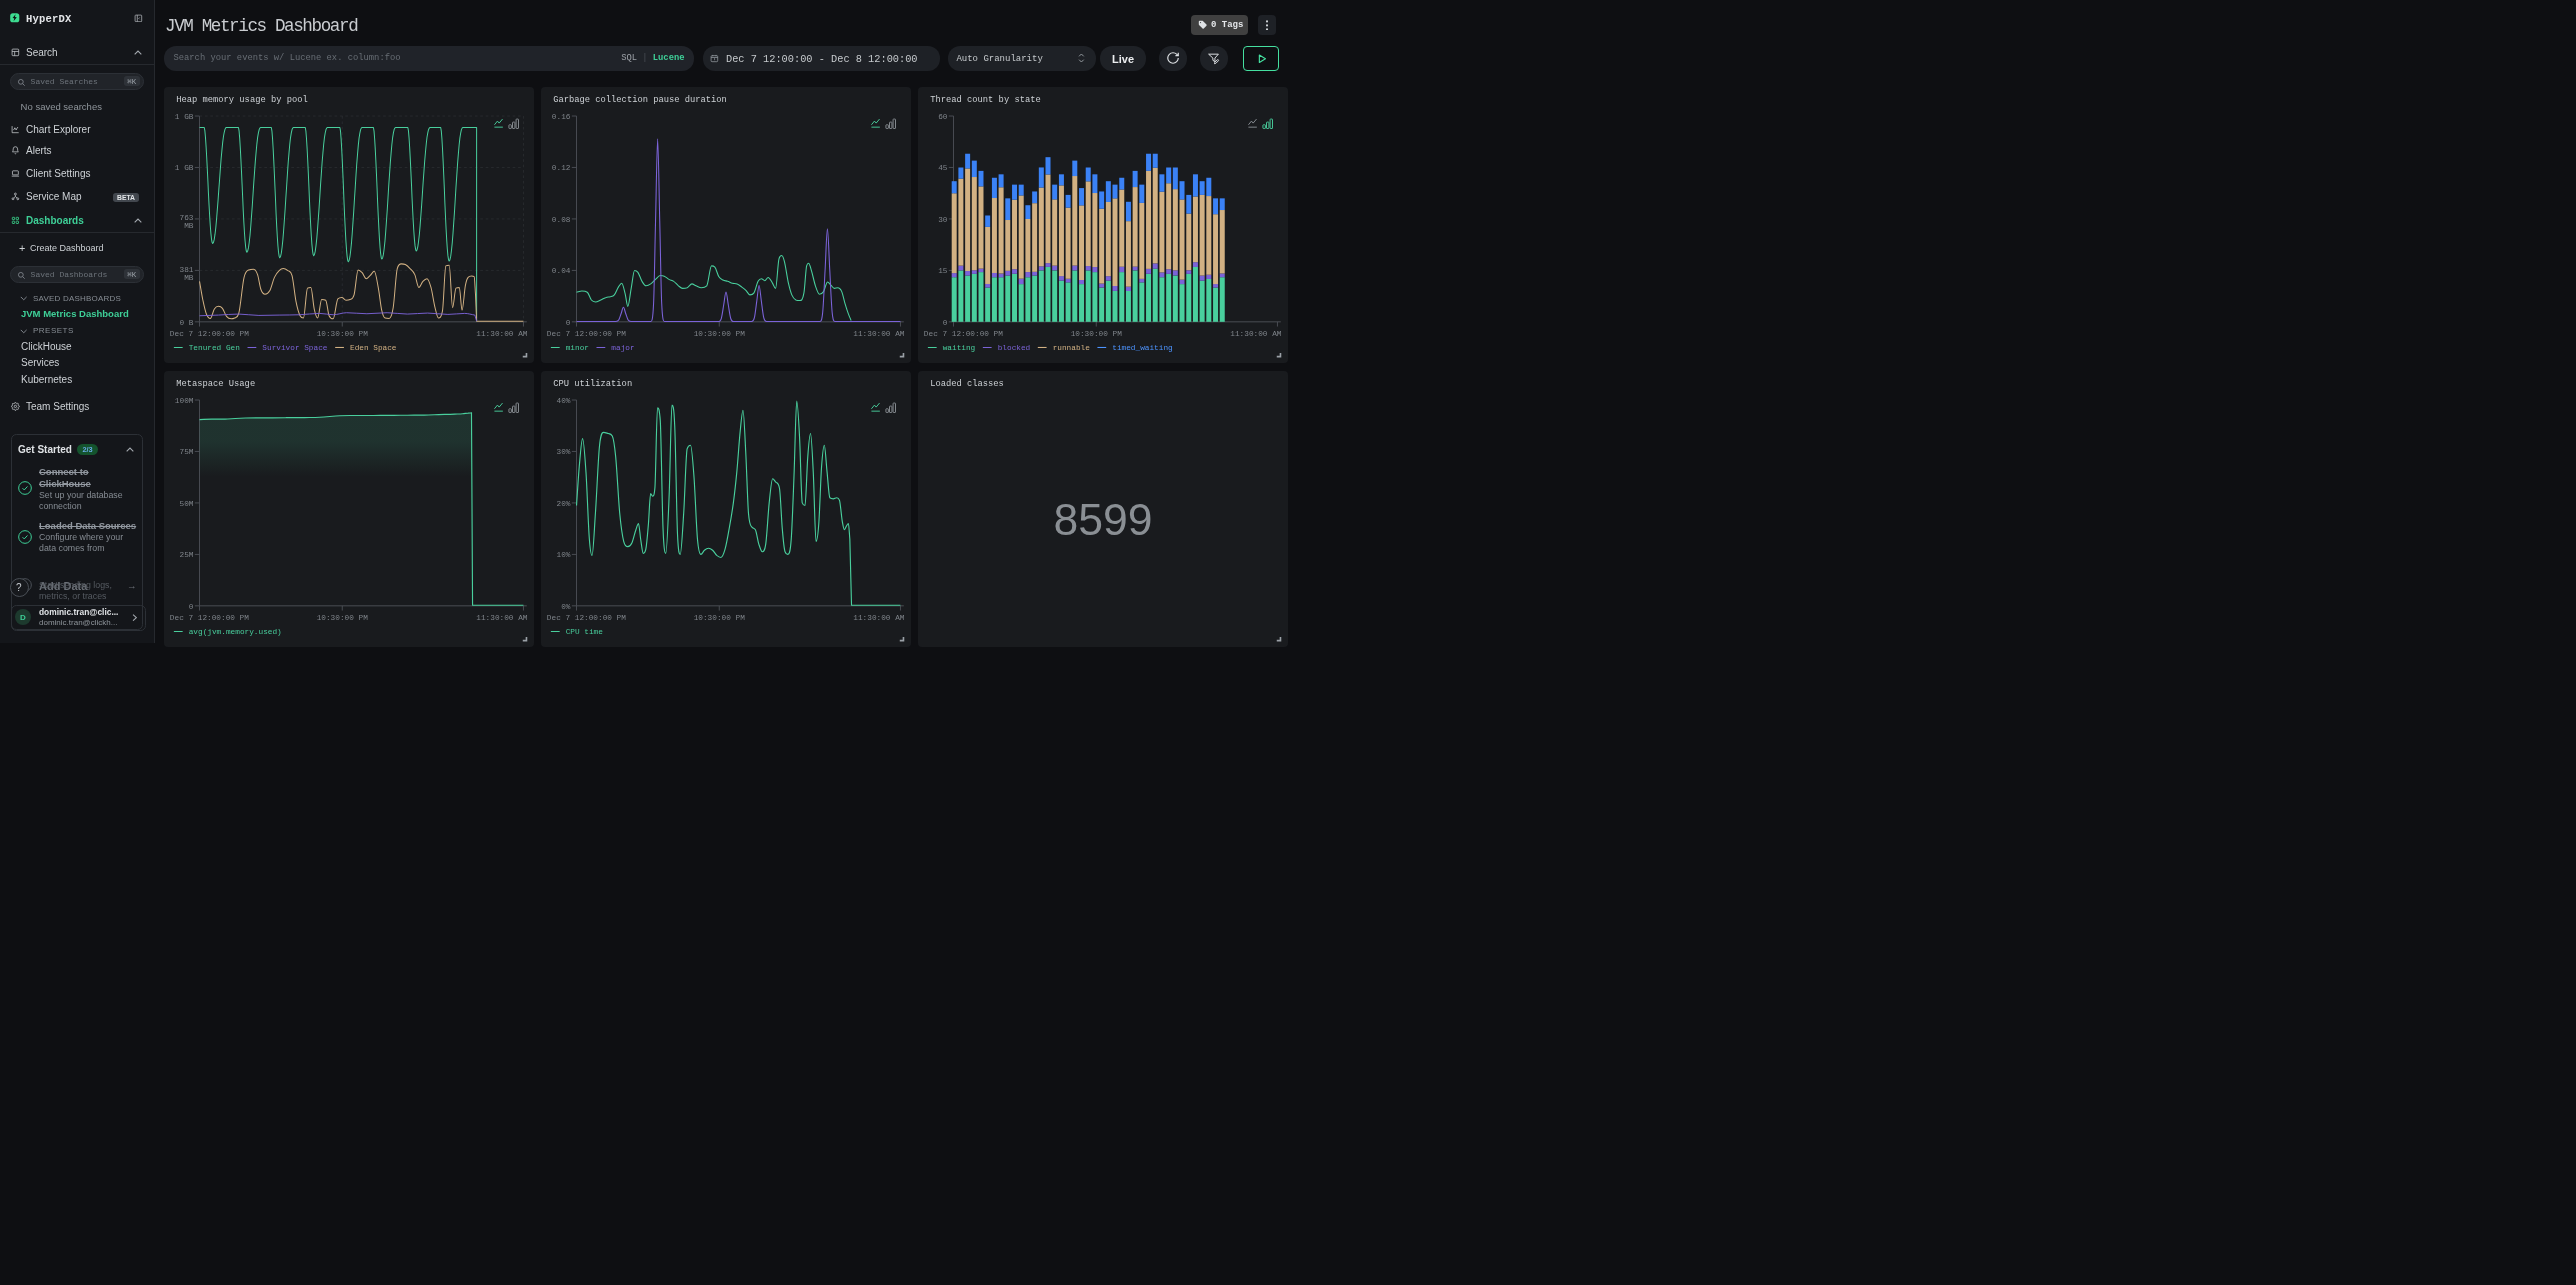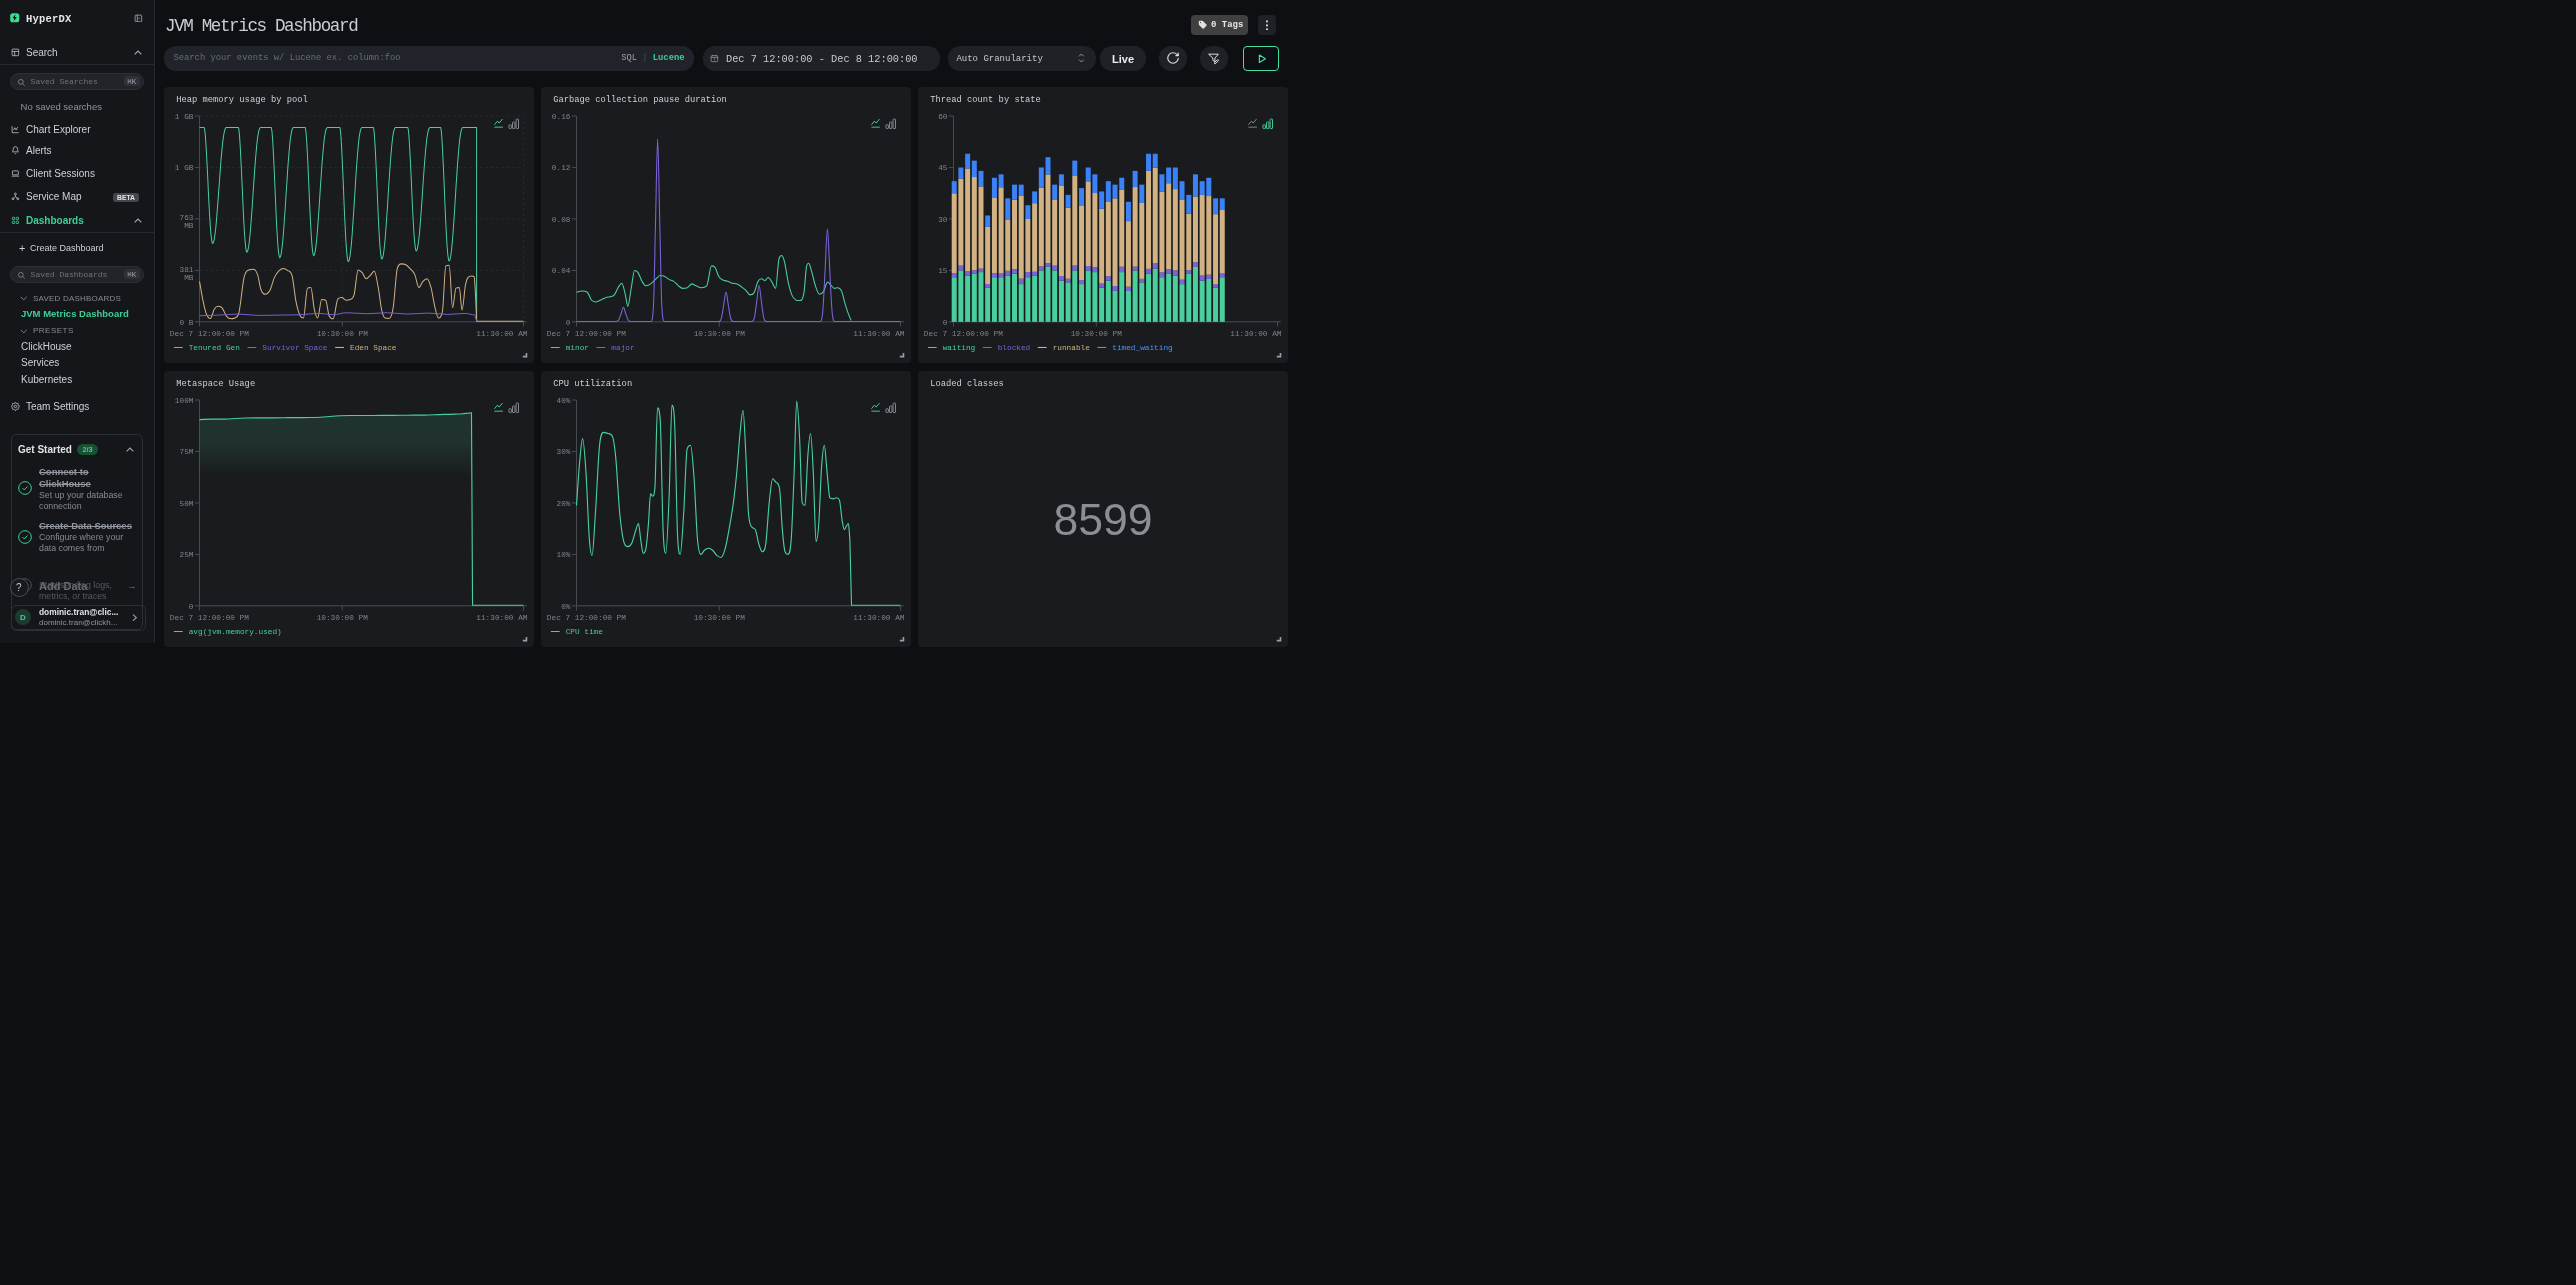--- a/index.html
+++ b/index.html
@@ -67,21 +67,21 @@
   <svg class="abs" style="left:10.8px;top:146px" width="8.8" height="8.8" viewBox="0 0 24 24" fill="none" stroke="#ced2d6" stroke-width="2">
       <path d="M6,8 a6,6 0 0,1 12,0 c0,7 2,8 2,8 H4 c0,0 2,-1 2,-8"></path>
       <path d="M10,20 a2.2,2.2 0 0,0 4,0"></path>
     </svg>
   <div class="nav" style="top:145px">Alerts</div>
 
   <svg class="abs" style="left:10.8px;top:169px" width="8.8" height="8.8" viewBox="0 0 24 24" fill="none" stroke="#ced2d6" stroke-width="2">
       <rect x="4" y="5" width="16" height="11" rx="1.5"></rect>
       <line x1="2" y1="19.5" x2="22" y2="19.5"></line>
     </svg>
-  <div class="nav" style="top:168px">Client Sessions</div>
+  <div class="nav" style="top:168px">Client Settings</div>
 
   <svg class="abs" style="left:10.8px;top:192px" width="8.8" height="8.8" viewBox="0 0 24 24" fill="none" stroke="#ced2d6" stroke-width="2">
       <circle cx="12" cy="5.5" r="2.6"></circle>
       <circle cx="5.5" cy="18.5" r="2.6"></circle>
       <circle cx="18.5" cy="18.5" r="2.6"></circle>
       <path d="M12,8.5 L12,12.5 M12,12.5 L7,16.5 M12,12.5 L17,16.5"></path>
     </svg>
   <div class="nav" style="top:191px">Service Map</div>
   <div class="abs" style="left:113px;top:193px;background:#42474e;border-radius:2.7px;padding:1px 4px;font-size:6.8px;font-weight:bold;color:#e3e6e9">BETA</div>
 
@@ -140,21 +140,21 @@
       <circle cx="10.5" cy="10.5" r="9.5"></circle>
       <polyline points="6.8,10.8 9.4,13.4 14.2,8.2"></polyline>
     </svg>
   <div class="abs" style="left:39px;top:466px;font-size:9.5px;font-weight:bold;color:#9298a0;text-decoration:line-through;line-height:12px">Connect to<br>ClickHouse</div>
   <div class="abs" style="left:39px;top:490px;font-size:8.8px;color:#868c93;line-height:11px">Set up your database<br>connection</div>
 
   <svg class="abs" style="left:17.6px;top:530px" width="14" height="14" viewBox="0 0 21 21" fill="none" stroke="#3ecf97" stroke-width="1.5">
       <circle cx="10.5" cy="10.5" r="9.5"></circle>
       <polyline points="6.8,10.8 9.4,13.4 14.2,8.2"></polyline>
     </svg>
-  <div class="abs" style="left:39px;top:520px;font-size:9.5px;font-weight:bold;color:#9298a0;text-decoration:line-through">Create Data Sources</div>
+  <div class="abs" style="left:39px;top:520px;font-size:9.5px;font-weight:bold;color:#9298a0;text-decoration:line-through">Loaded Data Sources</div>
   <div class="abs" style="left:39px;top:532px;font-size:8.8px;color:#868c93;line-height:11px">Configure where your<br>data comes from</div>
 
   <svg class="abs" style="left:17.6px;top:578px" width="14" height="14" viewBox="0 0 21 21" fill="none" stroke="#4a4f56" stroke-width="1.5">
       <circle cx="10.5" cy="10.5" r="9.5"></circle>
     </svg>
   <div class="abs" style="left:39px;top:580px;font-size:11px;font-weight:bold;color:#6b7077">Add Data</div>
   <div class="abs" style="left:39px;top:580px;font-size:8.8px;color:#565b62;line-height:11px">Start sending logs,<br>metrics, or traces</div>
   <div class="abs" style="left:127px;top:580px;font-size:9.5px;color:#6b7077">→</div>
 
   <div class="abs" style="left:9.5px;top:578px;width:19px;height:19px;border-radius:50%;background:#17191d;border:0.9px solid #4a4f56"></div>

